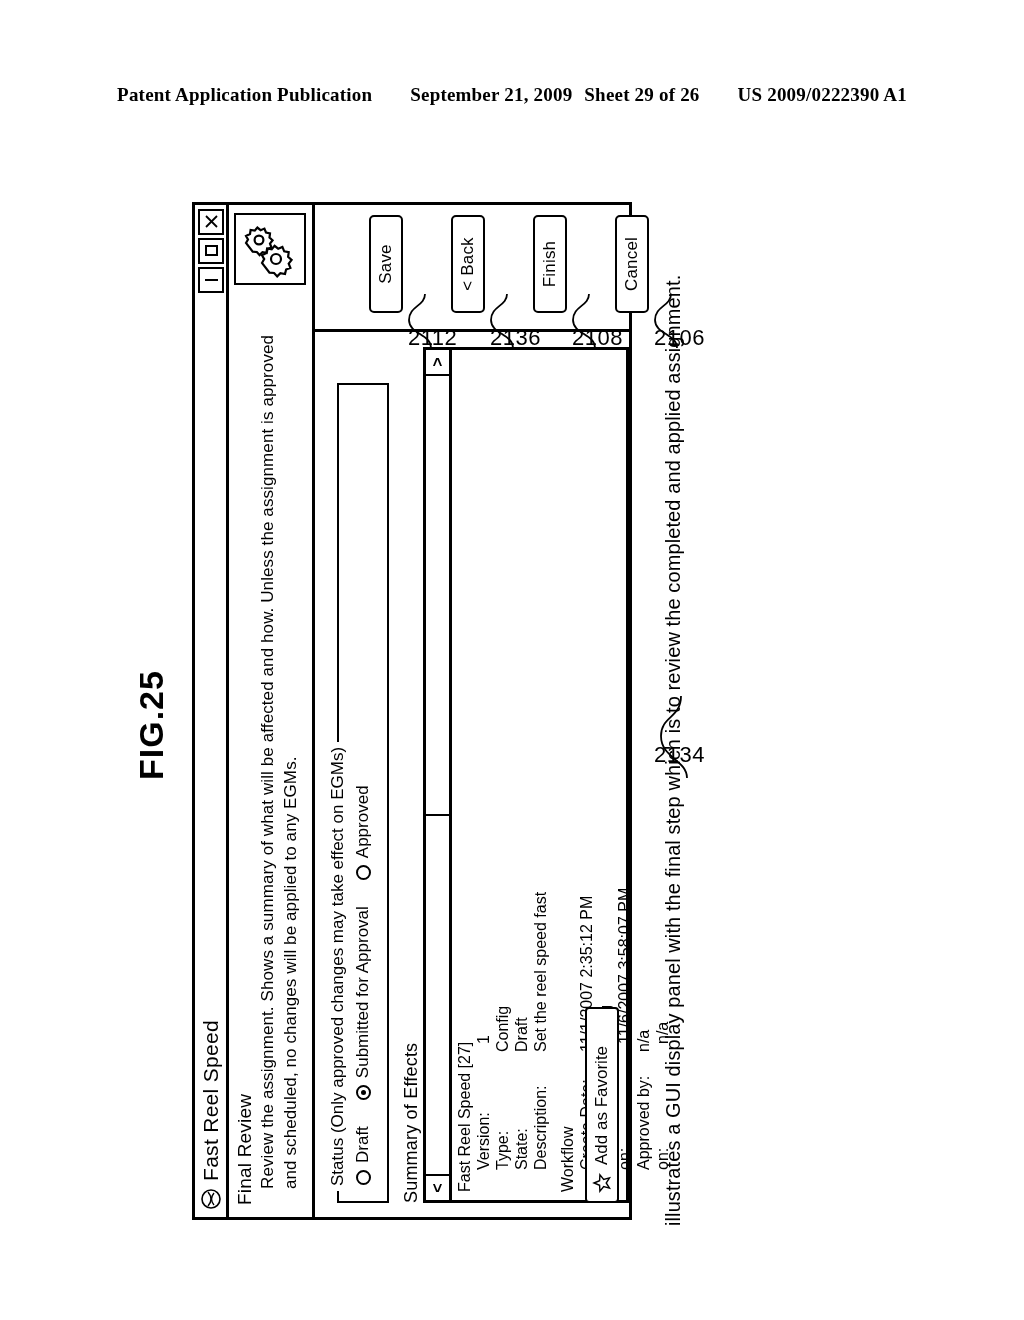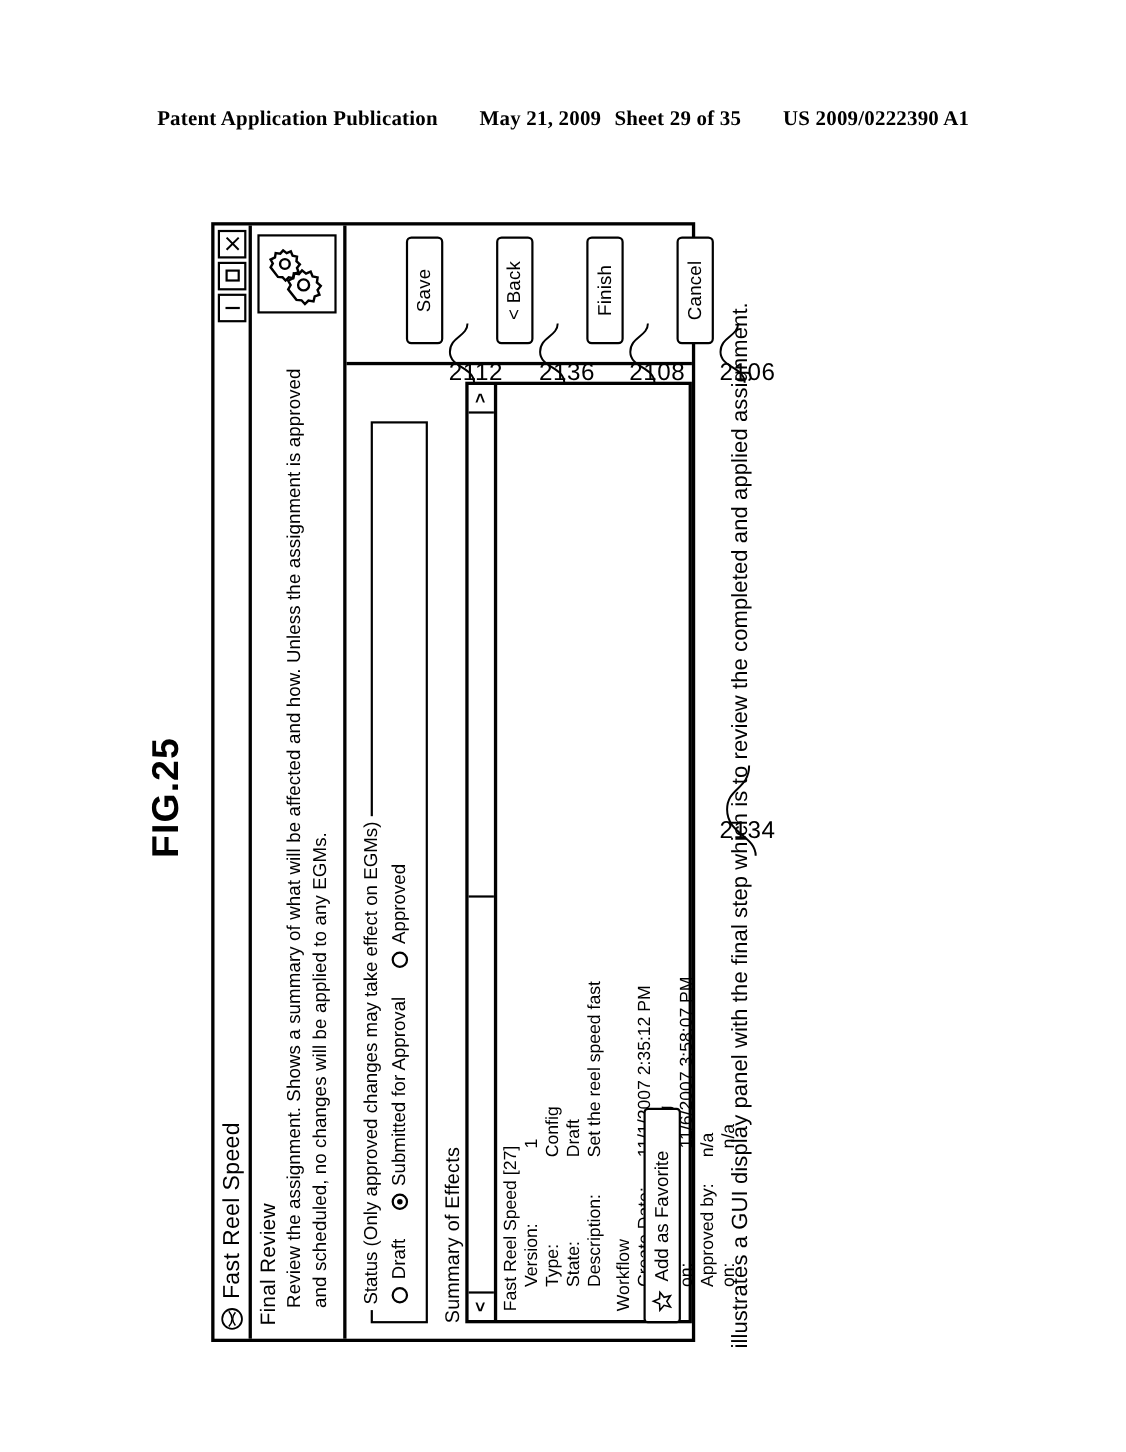--- a/index.html
+++ b/index.html
@@ -22,21 +22,21 @@
     top: 84px;
     left: 0;
     width: 1024px;
     text-align: center;
     font-family: "Liberation Serif", serif;
     font-weight: bold;
     font-size: 19px;
     letter-spacing: 0.2px;
     white-space: nowrap;
   }
-  .pat-header span { display: inline-block; vertical-align: baseline; margin-top: 14px; }
+  .pat-header span { display: inline-block; vertical-align: baseline; }
   .hdr-gap1 { width: 38px; }
   .hdr-gap2 { width: 12px; }
   .hdr-gap3 { width: 38px; }
 
   
   
   #fig-rot {
     position: absolute;
     left: 512px;
     top: 700px;
@@ -356,21 +356,21 @@
     white-space: nowrap;
   }
 
   svg { display: block; }
   .lead { position: absolute; overflow: visible; }
 </style>
 </head>
 <body>
 
 <div class="pat-header">
-  <span>Patent Application Publication</span><span class="hdr-gap1"></span><span>May 21, 2009</span><span class="hdr-gap2"></span><span>Sheet 29 of 35</span><span class="hdr-gap3"></span><span>US 2009/0222390 A1</span>
+  <span>Patent Application Publication</span><span class="hdr-gap1"></span><span>September 21, 2009</span><span class="hdr-gap2"></span><span>Sheet 29 of 26</span><span class="hdr-gap3"></span><span>US 2009/0222390 A1</span>
 </div>
 
 <div id="fig-rot">
   <div class="stage">
 
     <div class="fig-caption">illustrates a GUI display panel with the final step which is to review the completed and applied assignment.</div>
 
     <div class="fig-label">FIG.25</div>
 
     <div class="window">

